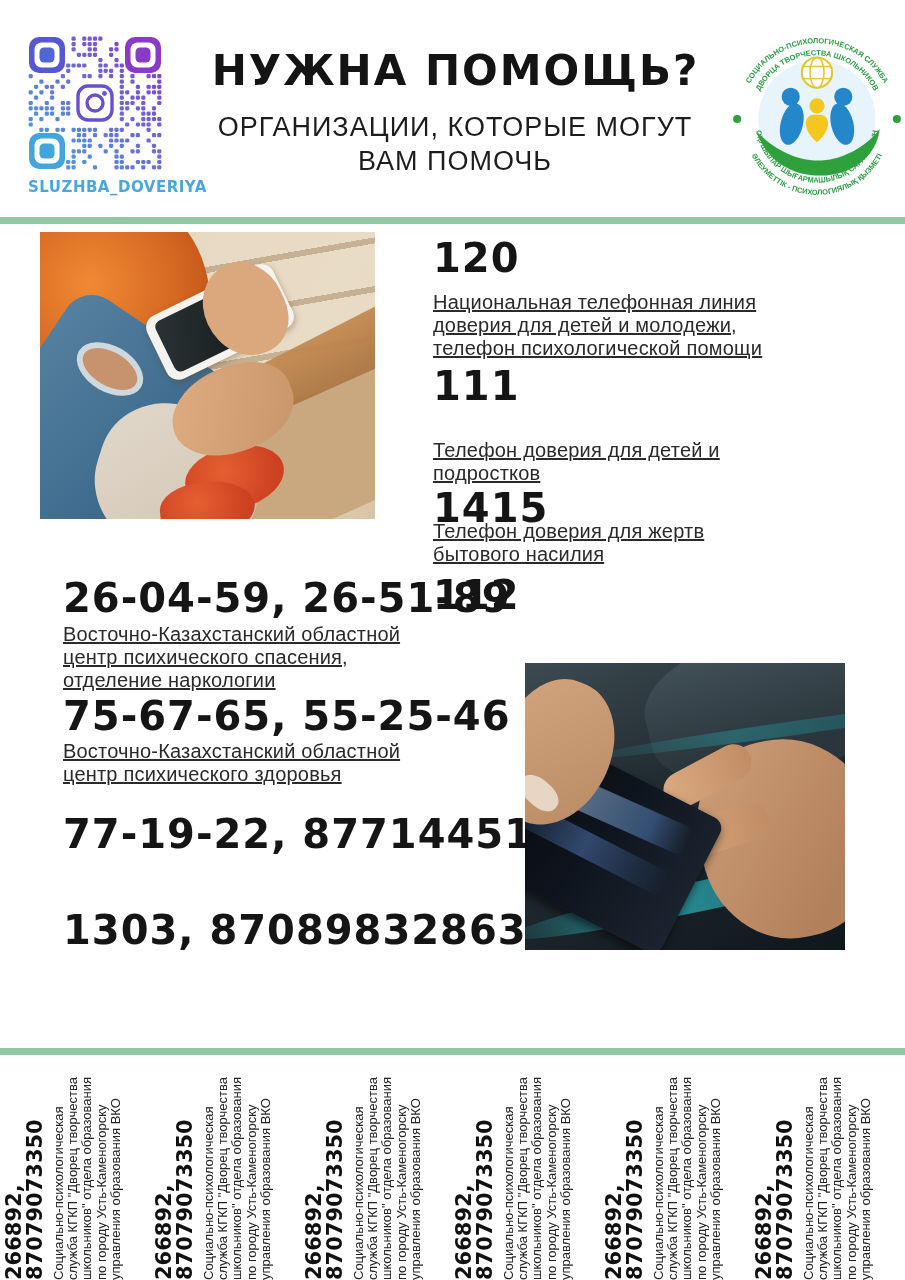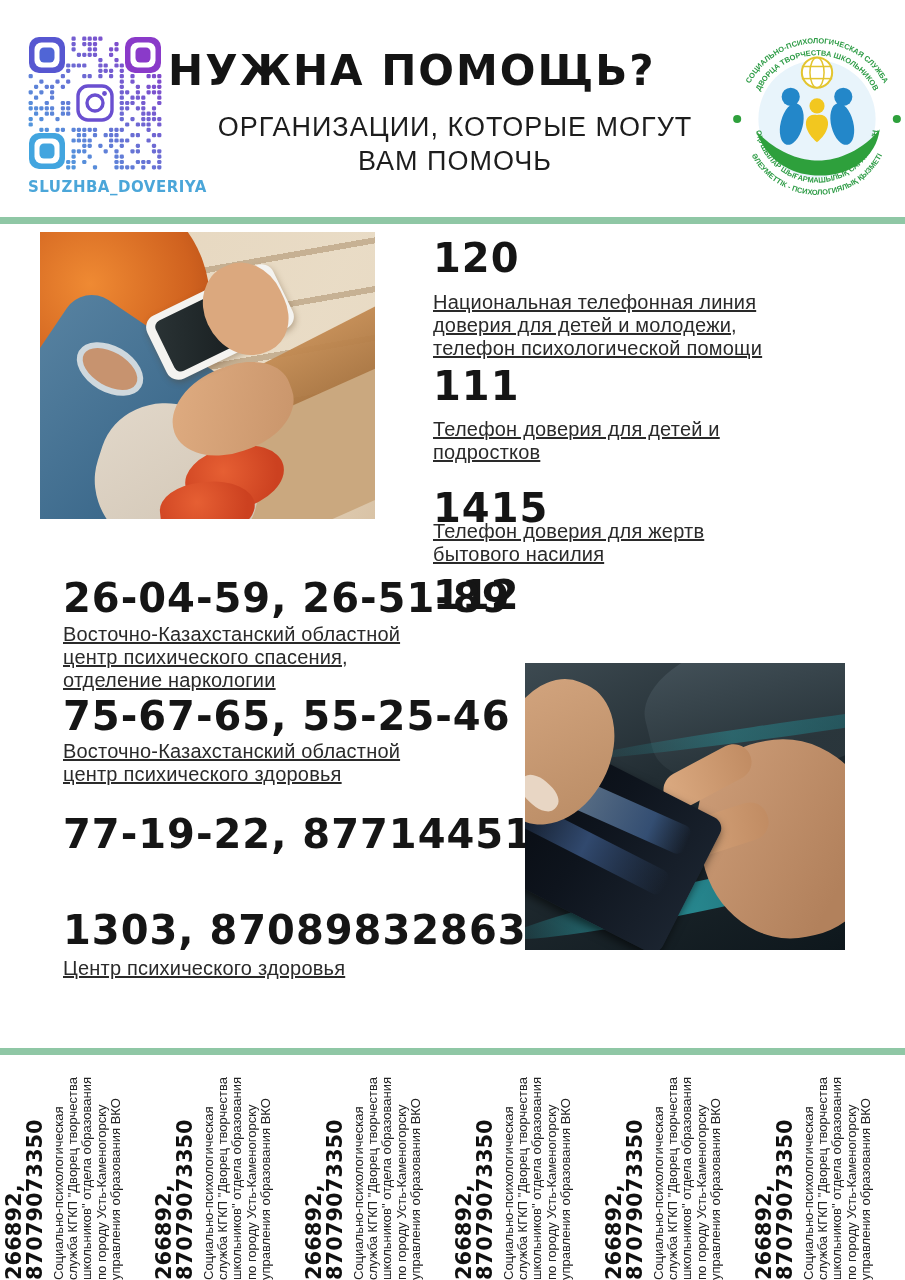--- a/index.html
+++ b/index.html
@@ -4,21 +4,21 @@
 <style>
   html,body{margin:0;padding:0;background:#ffffff;}
   .page{position:relative;width:905px;height:1280px;background:#ffffff;overflow:hidden;
         font-family:"Liberation Sans",sans-serif;color:#1c1c1c;}
 
   
   .qr-wrap{position:absolute;left:28px;top:36px;width:136px;}
   .qr-svg{display:block;width:134px;height:134px;}
   .qr-caption{margin-top:8px;text-align:center;font-family:"DejaVu Sans",sans-serif;
               font-weight:700;font-size:15px;letter-spacing:.5px;color:#4BA6D9;}
-  .title{position:absolute;left:168px;top:46px;width:575px;
+  .title{position:absolute;left:168px;top:46px;width:575px;text-align:center;
          font-family:"DejaVu Sans",sans-serif;font-weight:700;font-size:42px;
          letter-spacing:2px;color:#141414;}
   .subtitle{position:absolute;left:160px;top:110px;width:590px;text-align:center;
             font-size:27px;line-height:34px;letter-spacing:1px;color:#1d1d1d;}
   .logo{position:absolute;left:731px;top:20px;width:172px;height:192px;}
 
   .rule{position:absolute;left:0;width:905px;height:7px;background:#8FC7A5;}
   .rule-top{top:217px;}
   .rule-bottom{top:1048px;}
 
@@ -379,37 +379,36 @@
     <div class="p1-phone">
       <div class="p1-screen"></div>
     </div>
     <div class="p1-hand1"></div>
   </div>
 
   <div class="hot-number col-right" style="top:238px">120</div>
   <div class="hot-desc col-right w-right" style="top:291px">Национальная телефонная линия доверия для детей и молодежи, телефон психологической помощи</div>
 
   <div class="hot-number col-right" style="top:366px">111</div>
-  <div class="hot-desc col-right w-right" style="top:418px">Телефон доверия для детей и подростков</div>
+  <div class="hot-desc col-right w-right" style="top:439px">Телефон доверия для детей и подростков</div>
 
   <div class="hot-number col-right" style="top:488px">1415</div>
   <div class="hot-desc col-right w-right" style="top:520px">Телефон доверия для жертв бытового насилия</div>
 
   <div class="hot-number col-right" style="top:575px">112</div>
 
   <div class="hot-number col-left" style="top:578px">26-04-59, 26-51-89</div>
   <div class="hot-desc col-left w-left" style="top:623px">Восточно-Казахстанский областной центр психического спасения, отделение наркологии</div>
 
   <div class="hot-number col-left" style="top:696px">75-67-65, 55-25-46</div>
   <div class="hot-desc col-left w-left" style="top:740px">Восточно-Казахстанский областной центр психического здоровья</div>
 
   <div class="hot-number col-left" style="top:814px">77-19-22, 87714451144</div>
 
   <div class="hot-number col-left" style="top:910px">1303, 87089832863</div>
-  <div class="hot-desc col-left w-left" style="top:957px">Центр психического здоровья</div>
 
   <div class="photo" id="photo2">
     <div class="p2-fold"></div>
     <div class="p2-stripe c"></div>
     <div class="p2-stripe a"></div>
     <div class="p2-stripe b"></div>
     <div class="p2-hand"></div>
     <div class="p2-finger a"></div>
     <div class="p2-finger b"></div>
     <div class="p2-phone">

